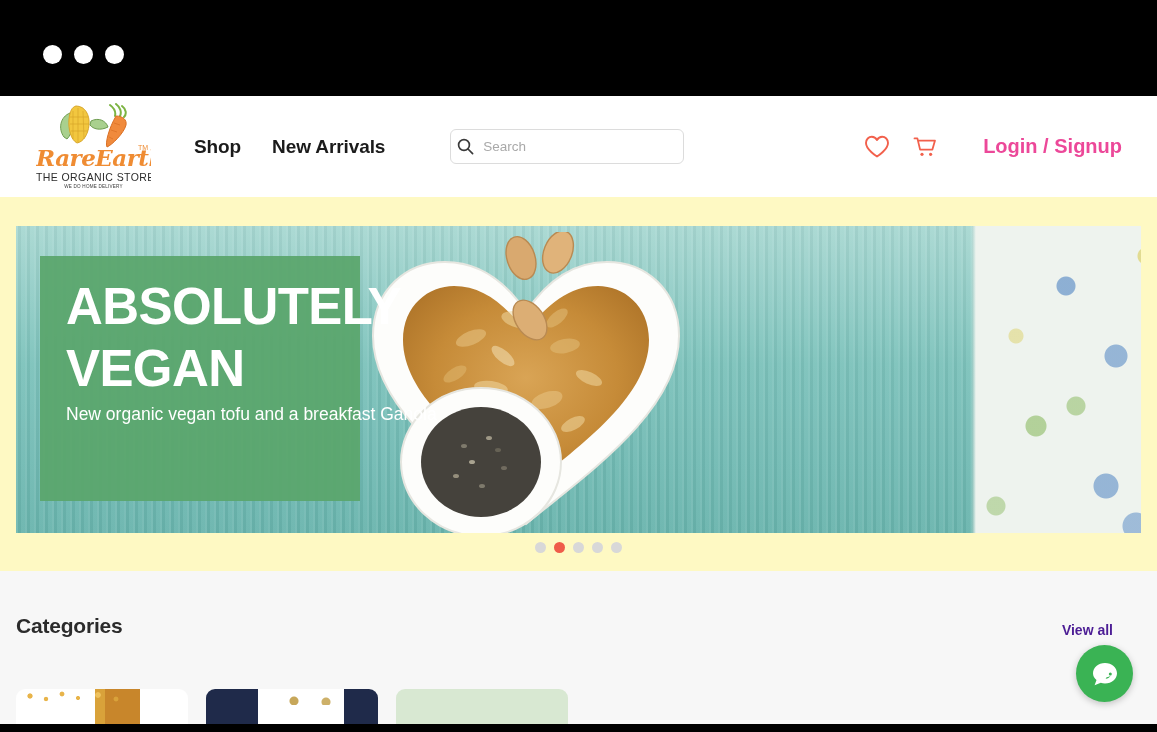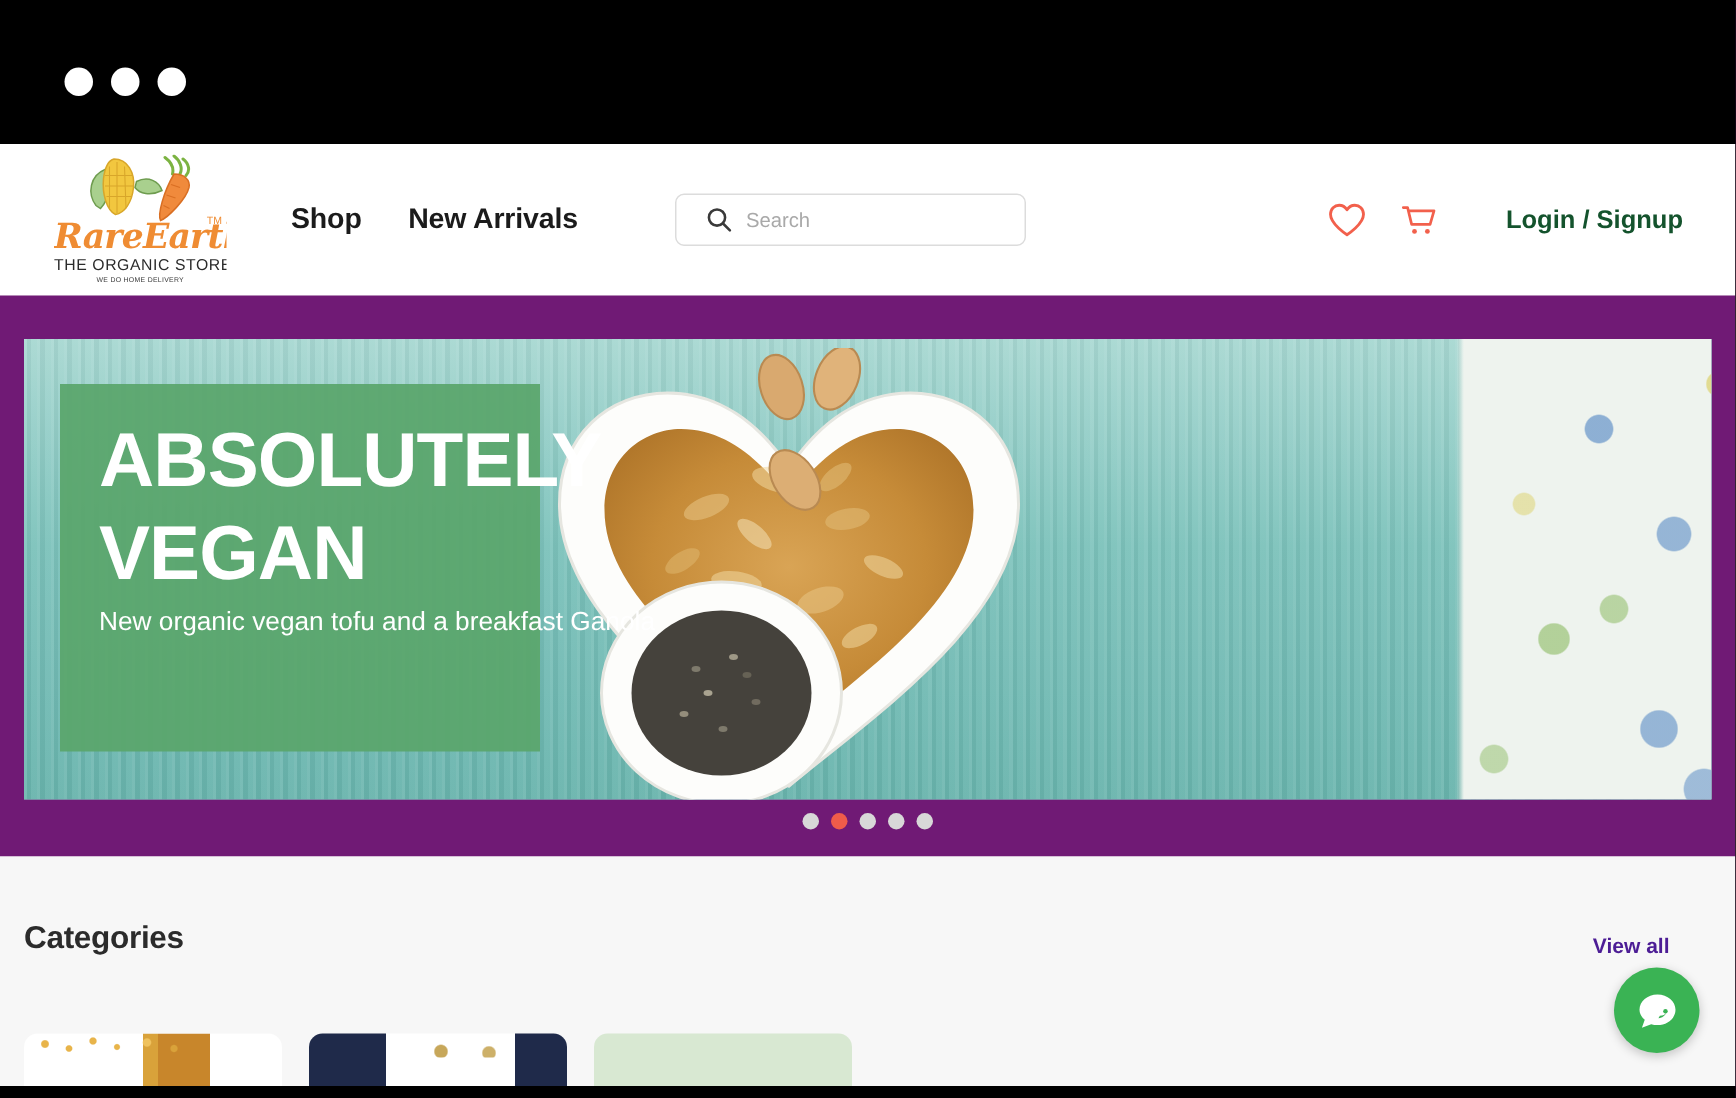--- a/index.html
+++ b/index.html
@@ -137,21 +137,21 @@
 
   .search-wrap {
     margin-left: 65px;
     width: 234px;
     height: 35px;
     border: 1px solid #dcdcdc;
     border-radius: 6px;
     background: #ffffff;
     display: flex;
     align-items: center;
-    padding: 0 20px;
+    padding: 0 6px;
     gap: 9px;
   }
   .search-icon { flex: 0 0 auto; display: block; }
   .search-input {
     border: none;
     outline: none;
     font-family: "Liberation Sans", sans-serif;
     font-size: 13.5px;
     color: #444;
     width: 100%;
@@ -161,33 +161,33 @@
 
   .header-right {
     margin-left: auto;
     display: flex;
     align-items: center;
     gap: 22px;
     padding-right: 17px;
   }
   .icon-btn { cursor: pointer; display: block; line-height: 0; }
   .login-link {
-    font-size: 17px;
+    font-size: 20px;
     font-weight: bold;
-    color: #14532d;
+    color: #ec4899;
     cursor: pointer;
     white-space: nowrap;
     margin-left: 23px;
   }
 
   
   .hero-area {
     position: relative;
     height: 374px;
-    background: #701a75;
+    background: #fef9c3;
     padding-top: 29px;
   }
   .hero {
     position: relative;
     margin: 0 16px;
     height: 307px;
     overflow: hidden;
     background: #8fcfc9;
   }
   .hero-photo {

